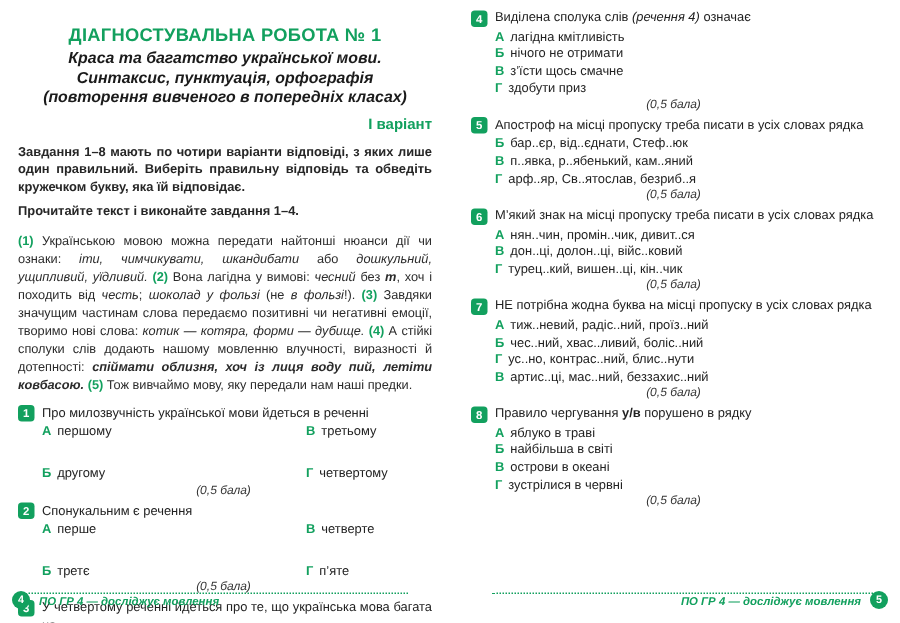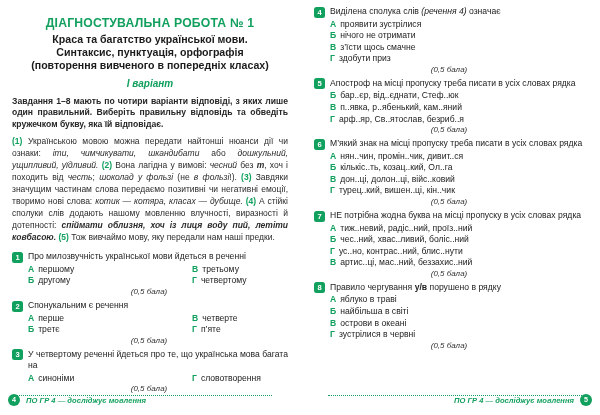--- a/index.html
+++ b/index.html
@@ -45,26 +45,26 @@
     margin: 10px 0 3px 0;
     white-space: nowrap;
   }
   .doc-sub {
     text-align: center;
     color: #1b1b1b;
     font-weight: bold;
     font-size: 10.6px;
     line-height: 13.2px;
     margin: 0;
+    font-style: italic;
   }
   .variant {
-    text-align: center;
+    text-align: right;
     color: #12a05e;
     font-weight: bold;
-    font-style: italic;
     font-size: 10px;
     margin: 5px 0 7px 0;
   }
 
   .instructions {
     font-size: 8.6px;
     line-height: 11.6px;
     text-align: justify;
     color: #262626;
     margin: 0 0 5px 0;
@@ -123,20 +123,21 @@
   }
   .q-text i { font-style: italic; }
   .q-text b { font-weight: bold; }
 
   .opts-2col {
     display: grid;
     grid-template-columns: 160px 1fr;
     column-gap: 4px;
     row-gap: 0px;
     margin: 1px 0 0 16px;
+    gap: 16px;
   }
   .opts-1col {
     display: block;
     margin: 1px 0 0 16px;
   }
   .opt {
     font-size: 8.6px;
     line-height: 11.6px;
     color: #222222;
     white-space: nowrap;
@@ -204,25 +205,26 @@
 
   <div class="col col-left">
 
     <div class="doc-title">ДІАГНОСТУВАЛЬНА РОБОТА № 1</div>
     <div class="doc-sub">Краса та багатство української мови.</div>
     <div class="doc-sub">Синтаксис, пунктуація, орфографія</div>
     <div class="doc-sub">(повторення вивченого в попередніх класах)</div>
     <div class="variant">І варіант</div>
 
     <div class="instructions">Завдання 1–8 мають по чотири варіанти відповіді, з яких лише один правильний. Виберіть правильну відповідь та обведіть кружечком букву, яка їй відповідає.</div>
+    <div class="instructions-2">Прочитайте текст і виконайте завдання 1–4.</div>
 
     <div class="passage">
       <span class="snum">(1)</span><span> Українською мовою можна передати найтонші нюанси дії чи ознаки: </span><i>іти, чимчикувати, шкандибати</i><span> або </span><i>дошкульний, ущипливий, уїдливий.</i>
       <span class="snum">(2)</span><span> Вона лагідна у вимові: </span><i>чесний</i><span> без </span><b class="bi">т</b><span>, хоч і походить від </span><i>честь</i><span>; </span><i>шоколад у фользі</i><span> (не </span><i>в фользі</i><span>!).</span>
-      <span class="snum">(3)</span><span> Завдяки значущим частинам слова передаємо позитивні чи негативні емоції, творимо нові слова: </span><i>котик — котяра, класах — дубище.</i>
+      <span class="snum">(3)</span><span> Завдяки значущим частинам слова передаємо позитивні чи негативні емоції, творимо нові слова: </span><i>котик — котяра, форми — дубище.</i>
       <span class="snum">(4)</span><span> А стійкі сполуки слів додають нашому мовленню влучності, виразності й дотепності: </span><i class="bi">спіймати облизня, хоч із лиця воду пий, летіти ковбасою.</i>
       <span class="snum">(5)</span><span> Тож вивчаймо мову, яку передали нам наші предки.</span>
     </div>
 
     <div class="q">
       <div class="q-head">
         <div class="q-badge">1</div>
         <div class="q-text">Про милозвучність української мови йдеться в реченні</div>
       </div>
       <div class="opts-2col">
@@ -268,21 +270,21 @@
   </div>
 
   <div class="col col-right">
 
     <div class="q">
       <div class="q-head">
         <div class="q-badge">4</div>
         <div class="q-text"><span>Виділена сполука слів </span><i>(речення 4)</i><span> означає</span></div>
       </div>
       <div class="opts-1col">
-        <div class="opt"><span class="opt-letter">А</span><span>проявити зустрілися</span></div>
+        <div class="opt"><span class="opt-letter">А</span><span>лагідна кмітливість</span></div>
         <div class="opt"><span class="opt-letter">Б</span><span>нічого не отримати</span></div>
         <div class="opt"><span class="opt-letter">В</span><span>з’їсти щось смачне</span></div>
         <div class="opt"><span class="opt-letter">Г</span><span>здобути приз</span></div>
       </div>
       <div class="points">(0,5 бала)</div>
     </div>
 
     <div class="q">
       <div class="q-head">
         <div class="q-badge">5</div>
@@ -296,21 +298,20 @@
       <div class="points">(0,5 бала)</div>
     </div>
 
     <div class="q">
       <div class="q-head">
         <div class="q-badge">6</div>
         <div class="q-text">М’який знак на місці пропуску треба писати в усіх словах рядка</div>
       </div>
       <div class="opts-1col">
         <div class="opt"><span class="opt-letter">А</span><span>нян..чин, промін..чик, дивит..ся</span></div>
-        <div class="opt"><span class="opt-letter">Б</span><span>кількіс..ть, козац..кий, Ол..га</span></div>
         <div class="opt"><span class="opt-letter">В</span><span>дон..ці, долон..ці, війс..ковий</span></div>
         <div class="opt"><span class="opt-letter">Г</span><span>турец..кий, вишен..ці, кін..чик</span></div>
       </div>
       <div class="points">(0,5 бала)</div>
     </div>
 
     <div class="q">
       <div class="q-head">
         <div class="q-badge">7</div>
         <div class="q-text">НЕ потрібна жодна буква на місці пропуску в усіх словах рядка</div>

